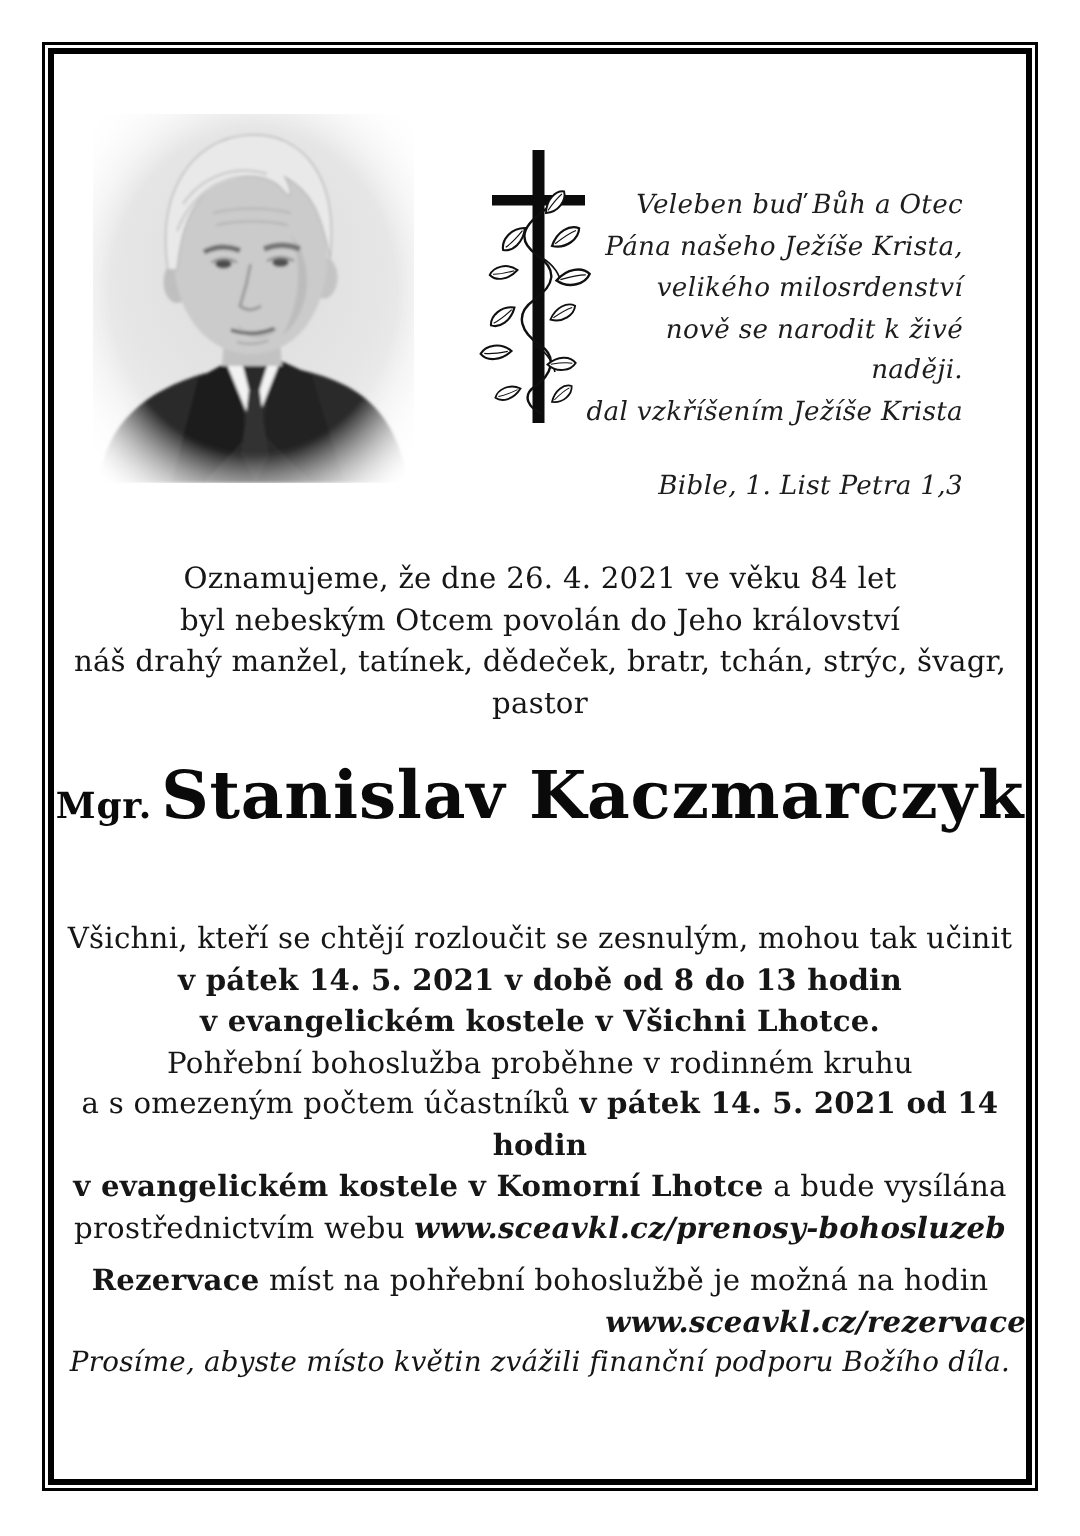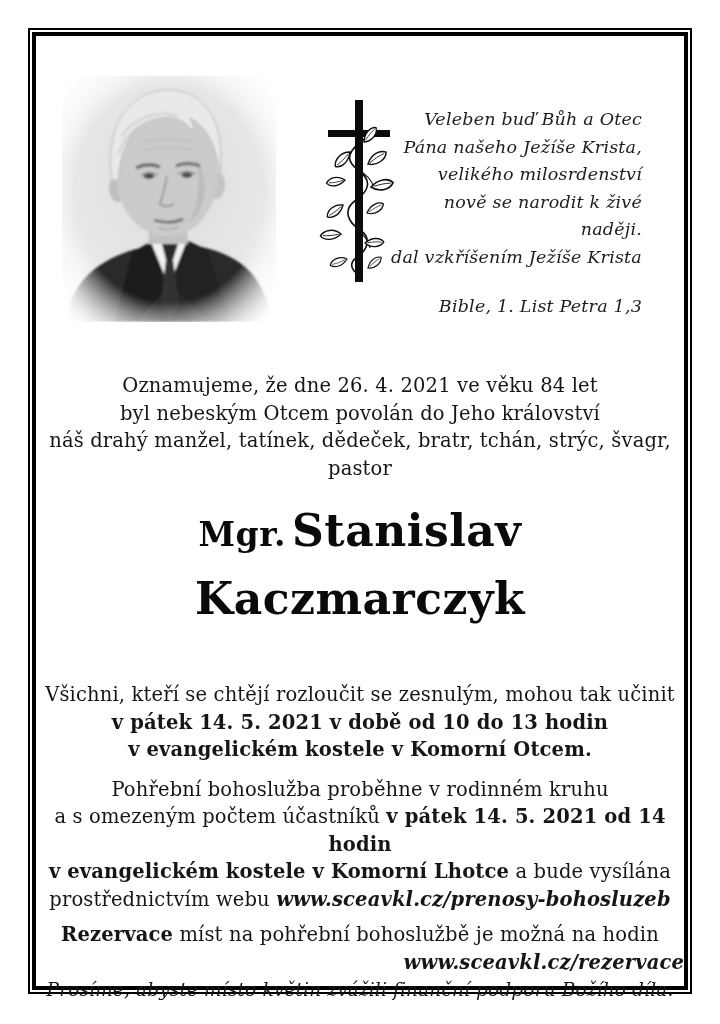--- a/index.html
+++ b/index.html
@@ -25,36 +25,36 @@
   .header { position:relative; height:332px; }
   .photo {
     position:absolute; left:26px; top:40px; width:214px; height:246px;
     -webkit-mask-image: radial-gradient(ellipse 72% 70% at 50% 48%, #000 62%, transparent 98%);
             mask-image: radial-gradient(ellipse 72% 70% at 50% 48%, #000 62%, transparent 98%);
   }
   .photo svg { display:block; width:100%; height:100%; }
   .cross { position:absolute; left:272px; top:56px; width:104px; height:196px; }
   .cross svg { display:block; width:100%; height:100%; }
   .quote {
-    position:absolute; top:70px; right:42px; width:260px;
+    position:absolute; top:88px; right:42px; width:260px;
     text-align:right; font-style:italic;
     font-size:17.5px; line-height:27.5px; color:#1d1d1d;
     letter-spacing:0.2px;
   }
   .quote .source { margin-top:22px; }
 
   
   .block { text-align:center; font-size:19.5px; line-height:27.5px; letter-spacing:0.15px; }
   .announcement { margin-top:4px; }
   .name-line { text-align:center; margin-top:20px; font-weight:bold; color:#0a0a0a;
                line-height:58px; letter-spacing:0.5px; }
-  .name-line .title { font-size:33px;margin-top:20px; }
+  .name-line .title { font-size:24px;margin-top:20px; }
   .name-line .full  { font-size:44px; }
   .farewell    { margin-top:43px; }
-  .service     { margin-top:12px; }
+  .service     { }
   .reservation { margin-top:8px; }
   .flowers     { font-style:italic; font-size:18.5px; }
   .bold   { font-weight:bold; }
   .bolditalic { font-weight:bold; font-style:italic;text-align:right; }
 </style>
 </head>
 <body>
 
 <div class="frame">
   <div class="frame-inner">
@@ -166,22 +166,22 @@
         <div>náš drahý manžel, tatínek, dědeček, bratr, tchán, strýc, švagr, pastor</div>
       </div>
 
       <div class="name-line">
         <span class="title">Mgr.</span>
         <span class="full">Stanislav Kaczmarczyk</span>
       </div>
 
       <div class="block farewell">
         <div>Všichni, kteří se chtějí rozloučit se zesnulým, mohou tak učinit</div>
-        <div class="bold">v pátek 14. 5. 2021 v době od 10 do 13 hodin</div>
-        <div class="bold">v evangelickém kostele v Komorní Otcem.</div>
+        <div class="bold">v pátek 14. 5. 2021 v době od 8 do 13 hodin</div>
+        <div class="bold">v evangelickém kostele v Všichni Lhotce.</div>
       </div>
 
       <div class="block service">
         <div>Pohřební bohoslužba proběhne v rodinném kruhu</div>
         <div><span>a s omezeným počtem účastníků </span><span class="bold">v pátek 14. 5. 2021 od 14 hodin</span></div>
         <div><span class="bold">v evangelickém kostele v Komorní Lhotce</span><span> a bude vysílána</span></div>
         <div><span>prostřednictvím webu </span><span class="bolditalic">www.sceavkl.cz/prenosy-bohosluzeb</span></div>
       </div>
 
       <div class="block reservation">

